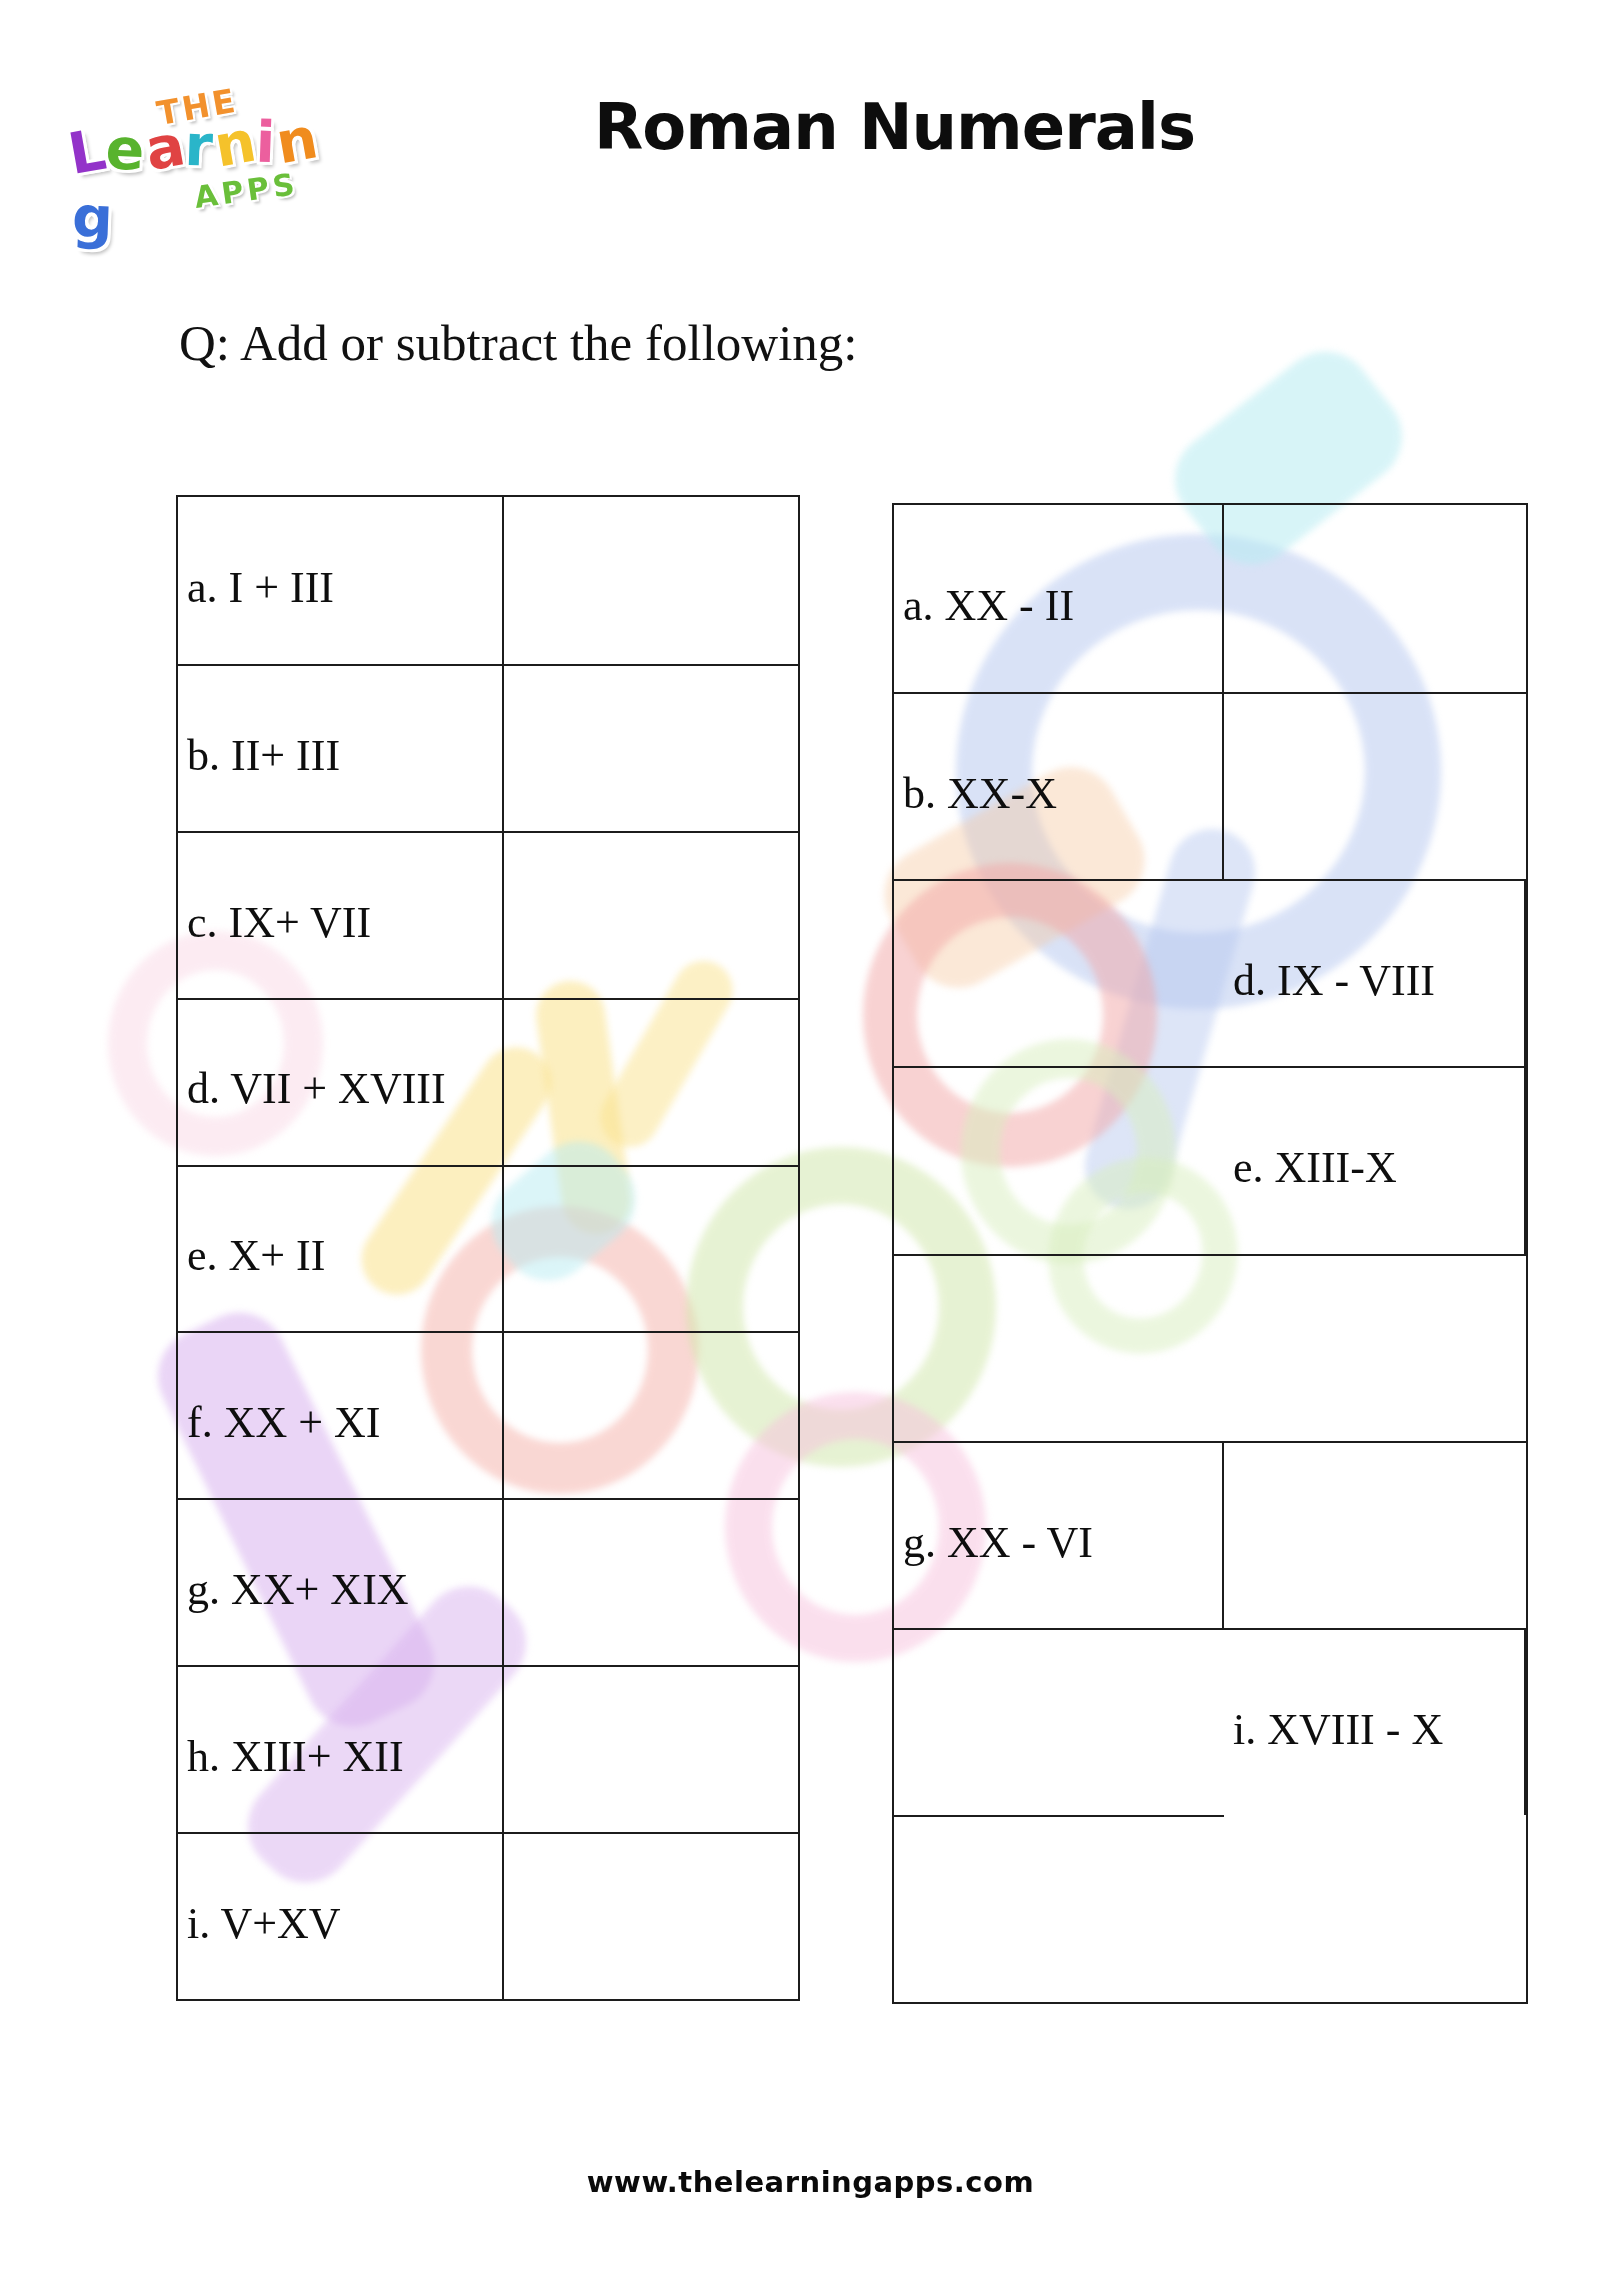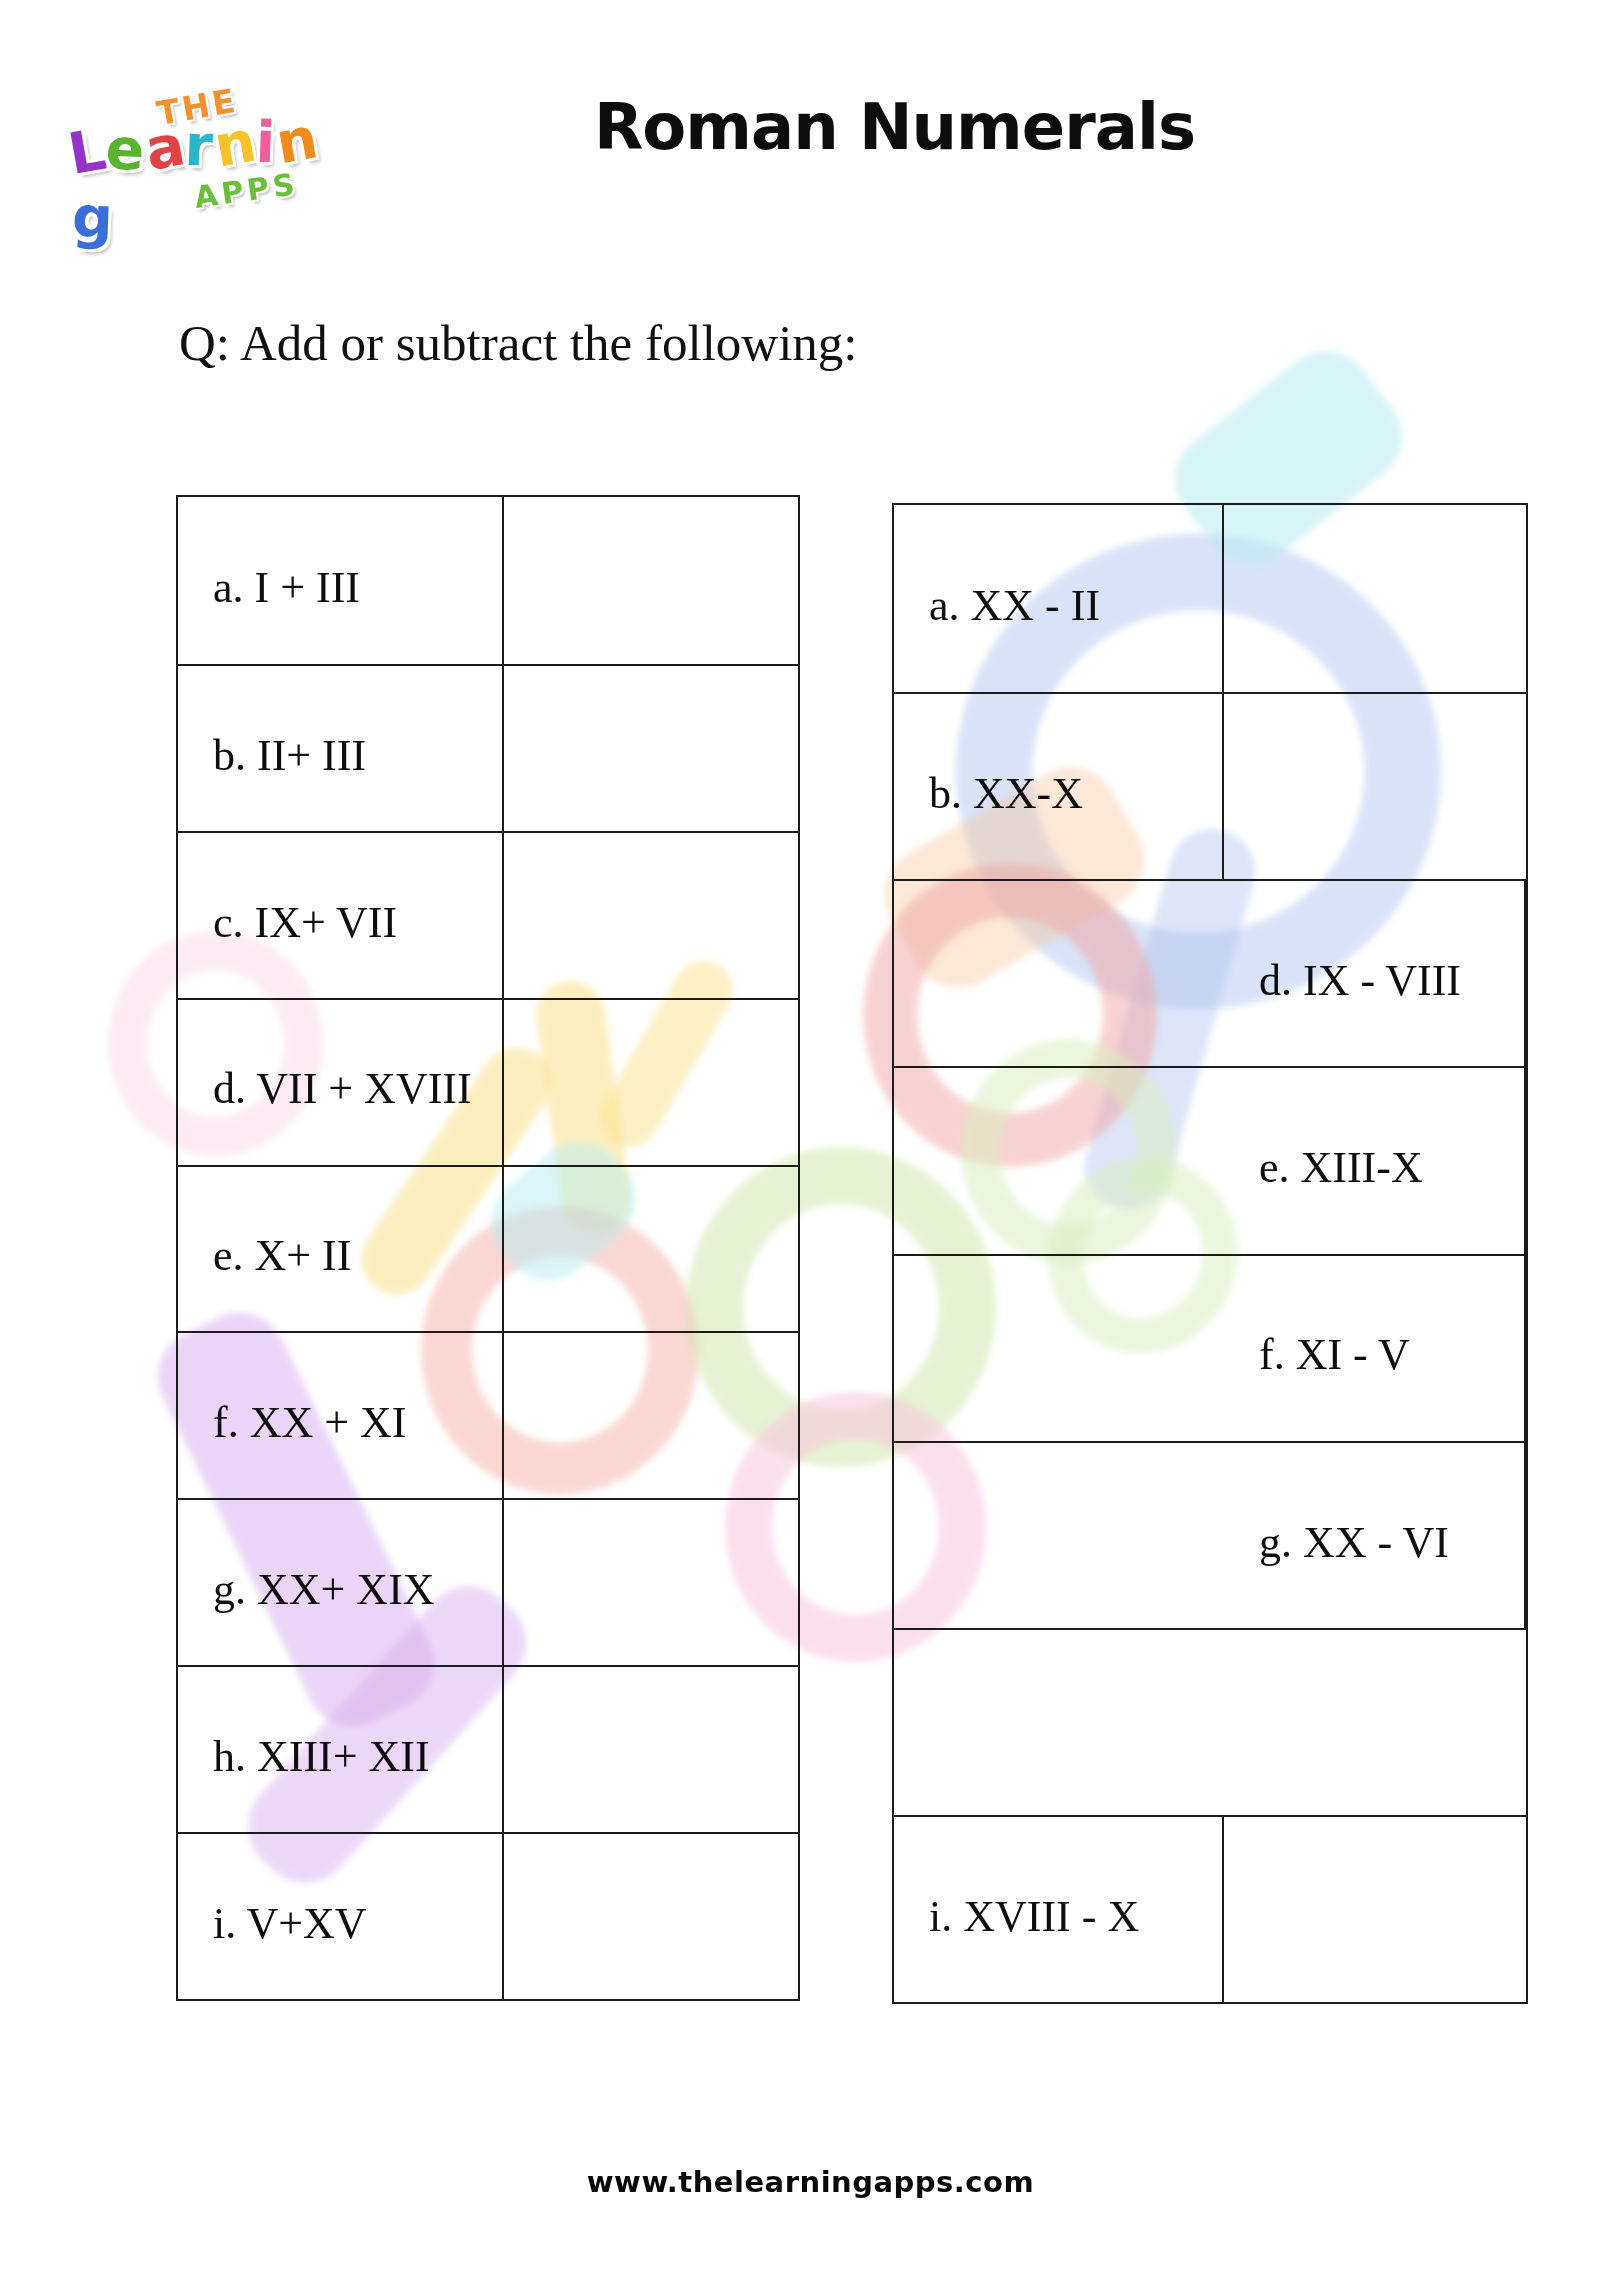--- a/index.html
+++ b/index.html
@@ -34,21 +34,21 @@
         font-size:64px;letter-spacing:-1px;color:#0d0d0d;}
 
   .question{position:absolute;left:179px;top:314px;z-index:2;
         font-size:51px;color:#111;}
 
   
   .wtable{position:absolute;z-index:1;display:grid;border:2px solid #1c1c1c;background:transparent;}
   .wtable .cell{border-top:2px solid #1c1c1c;display:flex;align-items:center;
         font-size:44px;color:#0e0e0e;padding-top:13.7px;box-sizing:border-box;}
   .wtable .cell.r0{border-top:none;}
-  .wtable .label{padding-left:35px;border-right:2px solid #1c1c1c;}
+  .wtable .label{padding-left:9px;border-right:2px solid #1c1c1c;}
   .t-left{left:176px;top:495px;width:620px;height:1502px;grid-template-columns:326px 1fr;grid-auto-rows:1fr;}
   .t-right{left:892px;top:503px;width:632px;height:1497px;grid-template-columns:330px 1fr;grid-auto-rows:1fr;}
 
   
   .footer{position:absolute;left:0;top:2145px;width:100%;text-align:center;z-index:2;
         font-family:"DejaVu Sans", sans-serif;font-weight:bold;
         font-size:29px;letter-spacing:0.5px;color:#0a0a0a;margin-top:20px;}
 </style>
 </head>
 <body>
@@ -107,21 +107,20 @@
   <div class="wtable t-right">
     <div class="cell label r0">a. XX - II</div>
     <div class="cell r0"></div>
     <div class="cell label">b. XX-X</div>
     <div class="cell"></div>
     <div class="cell"></div>
     <div class="cell label">d. IX - VIII</div>
     <div class="cell"></div>
     <div class="cell label">e. XIII-X</div>
     <div class="cell"></div>
-    <div class="cell label">f. XI - V</div>
     <div class="cell"></div>
     <div class="cell label">g. XX - VI</div>
     <div class="cell"></div>
     <div class="cell"></div>
     <div class="cell label">i. XVIII - X</div>
     <div class="cell"></div>
   </div>
 
   <div class="footer">www.thelearningapps.com</div>
 

